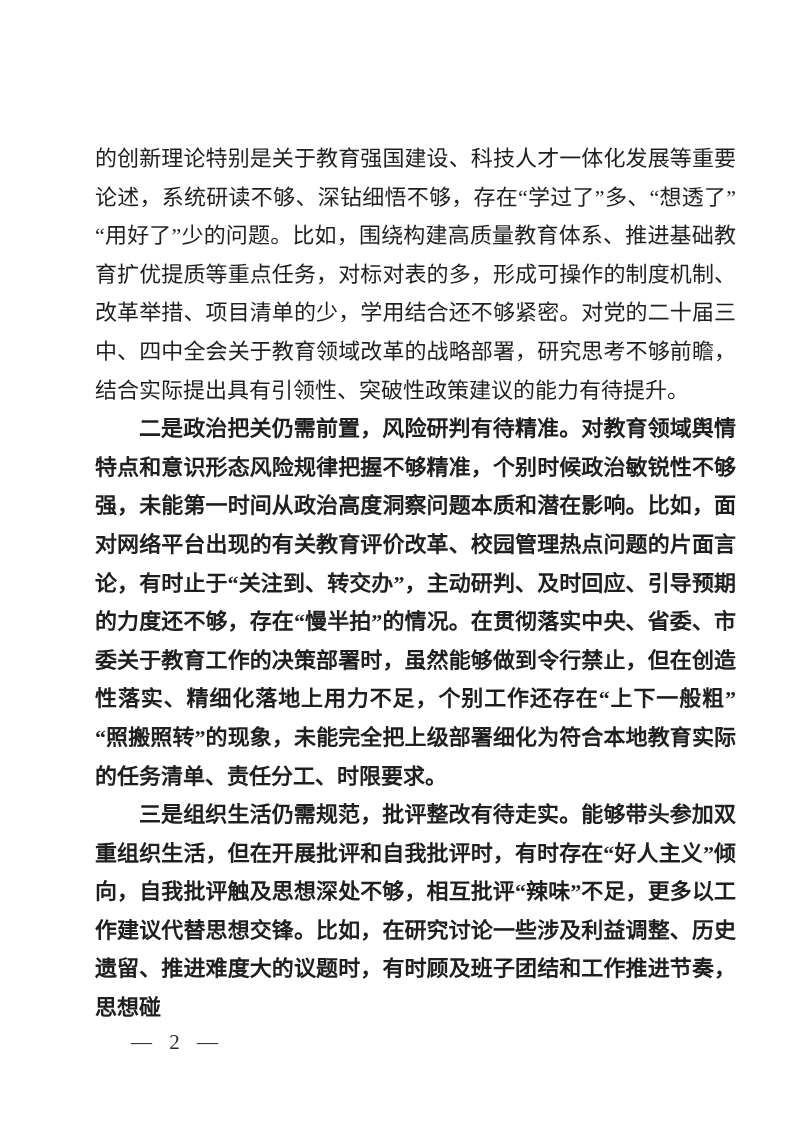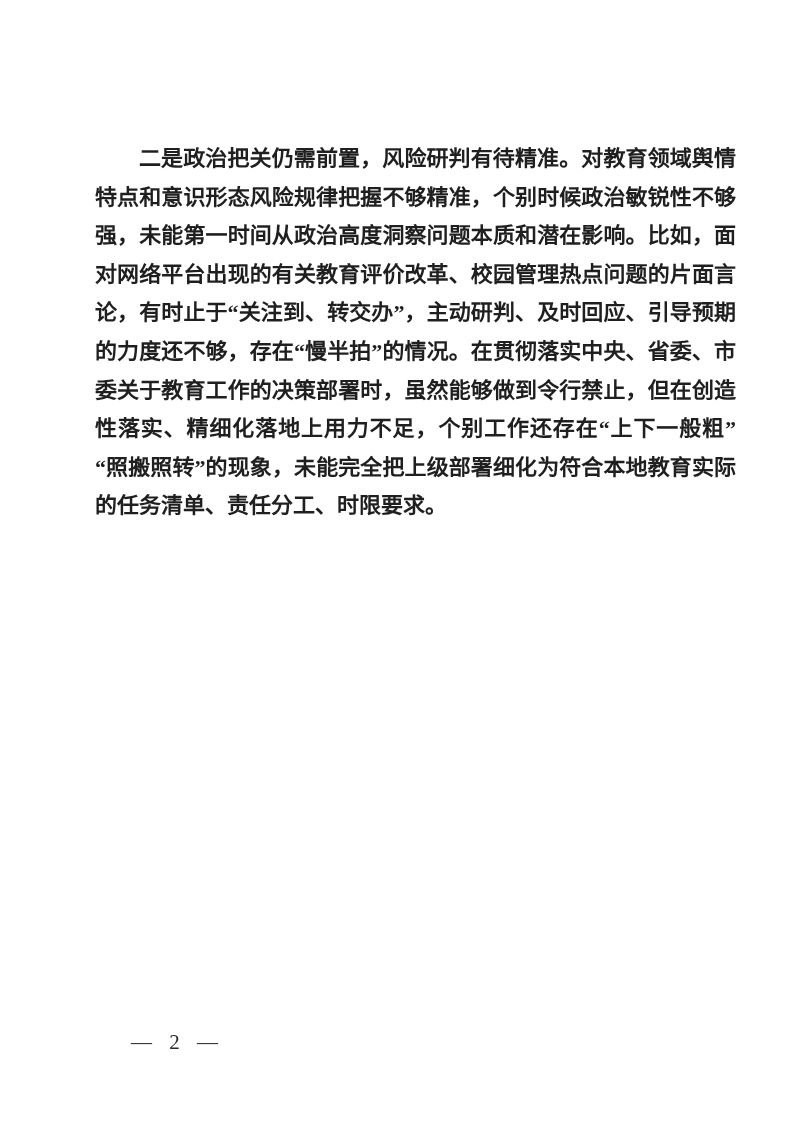--- a/index.html
+++ b/index.html
@@ -44,16 +44,18 @@
     letter-spacing: 3px;
     color: #2a2a2a;
     word-spacing: 6px;
   }
 </style>
 </head>
 <body>
 
 <div class="page">
   <div class="content">
+    <p>的创新理论特别是关于教育强国建设、科技人才一体化发展等重要论述，系统研读不够、深钻细悟不够，存在“学过了”多、“想透了”“用好了”少的问题。比如，围绕构建高质量教育体系、推进基础教育扩优提质等重点任务，对标对表的多，形成可操作的制度机制、改革举措、项目清单的少，学用结合还不够紧密。对党的二十届三中、四中全会关于教育领域改革的战略部署，研究思考不够前瞻，结合实际提出具有引领性、突破性政策建议的能力有待提升。</p>
     <p class="indent">二是政治把关仍需前置，风险研判有待精准。对教育领域舆情特点和意识形态风险规律把握不够精准，个别时候政治敏锐性不够强，未能第一时间从政治高度洞察问题本质和潜在影响。比如，面对网络平台出现的有关教育评价改革、校园管理热点问题的片面言论，有时止于“关注到、转交办”，主动研判、及时回应、引导预期的力度还不够，存在“慢半拍”的情况。在贯彻落实中央、省委、市委关于教育工作的决策部署时，虽然能够做到令行禁止，但在创造性落实、精细化落地上用力不足，个别工作还存在“上下一般粗”“照搬照转”的现象，未能完全把上级部署细化为符合本地教育实际的任务清单、责任分工、时限要求。</p>
+    <p class="indent">三是组织生活仍需规范，批评整改有待走实。能够带头参加双重组织生活，但在开展批评和自我批评时，有时存在“好人主义”倾向，自我批评触及思想深处不够，相互批评“辣味”不足，更多以工作建议代替思想交锋。比如，在研究讨论一些涉及利益调整、历史遗留、推进难度大的议题时，有时顾及班子团结和工作推进节奏，思想碰</p>
   </div>
   <div class="footer">— 2 —</div>
 </div>
 
 </body></html>

